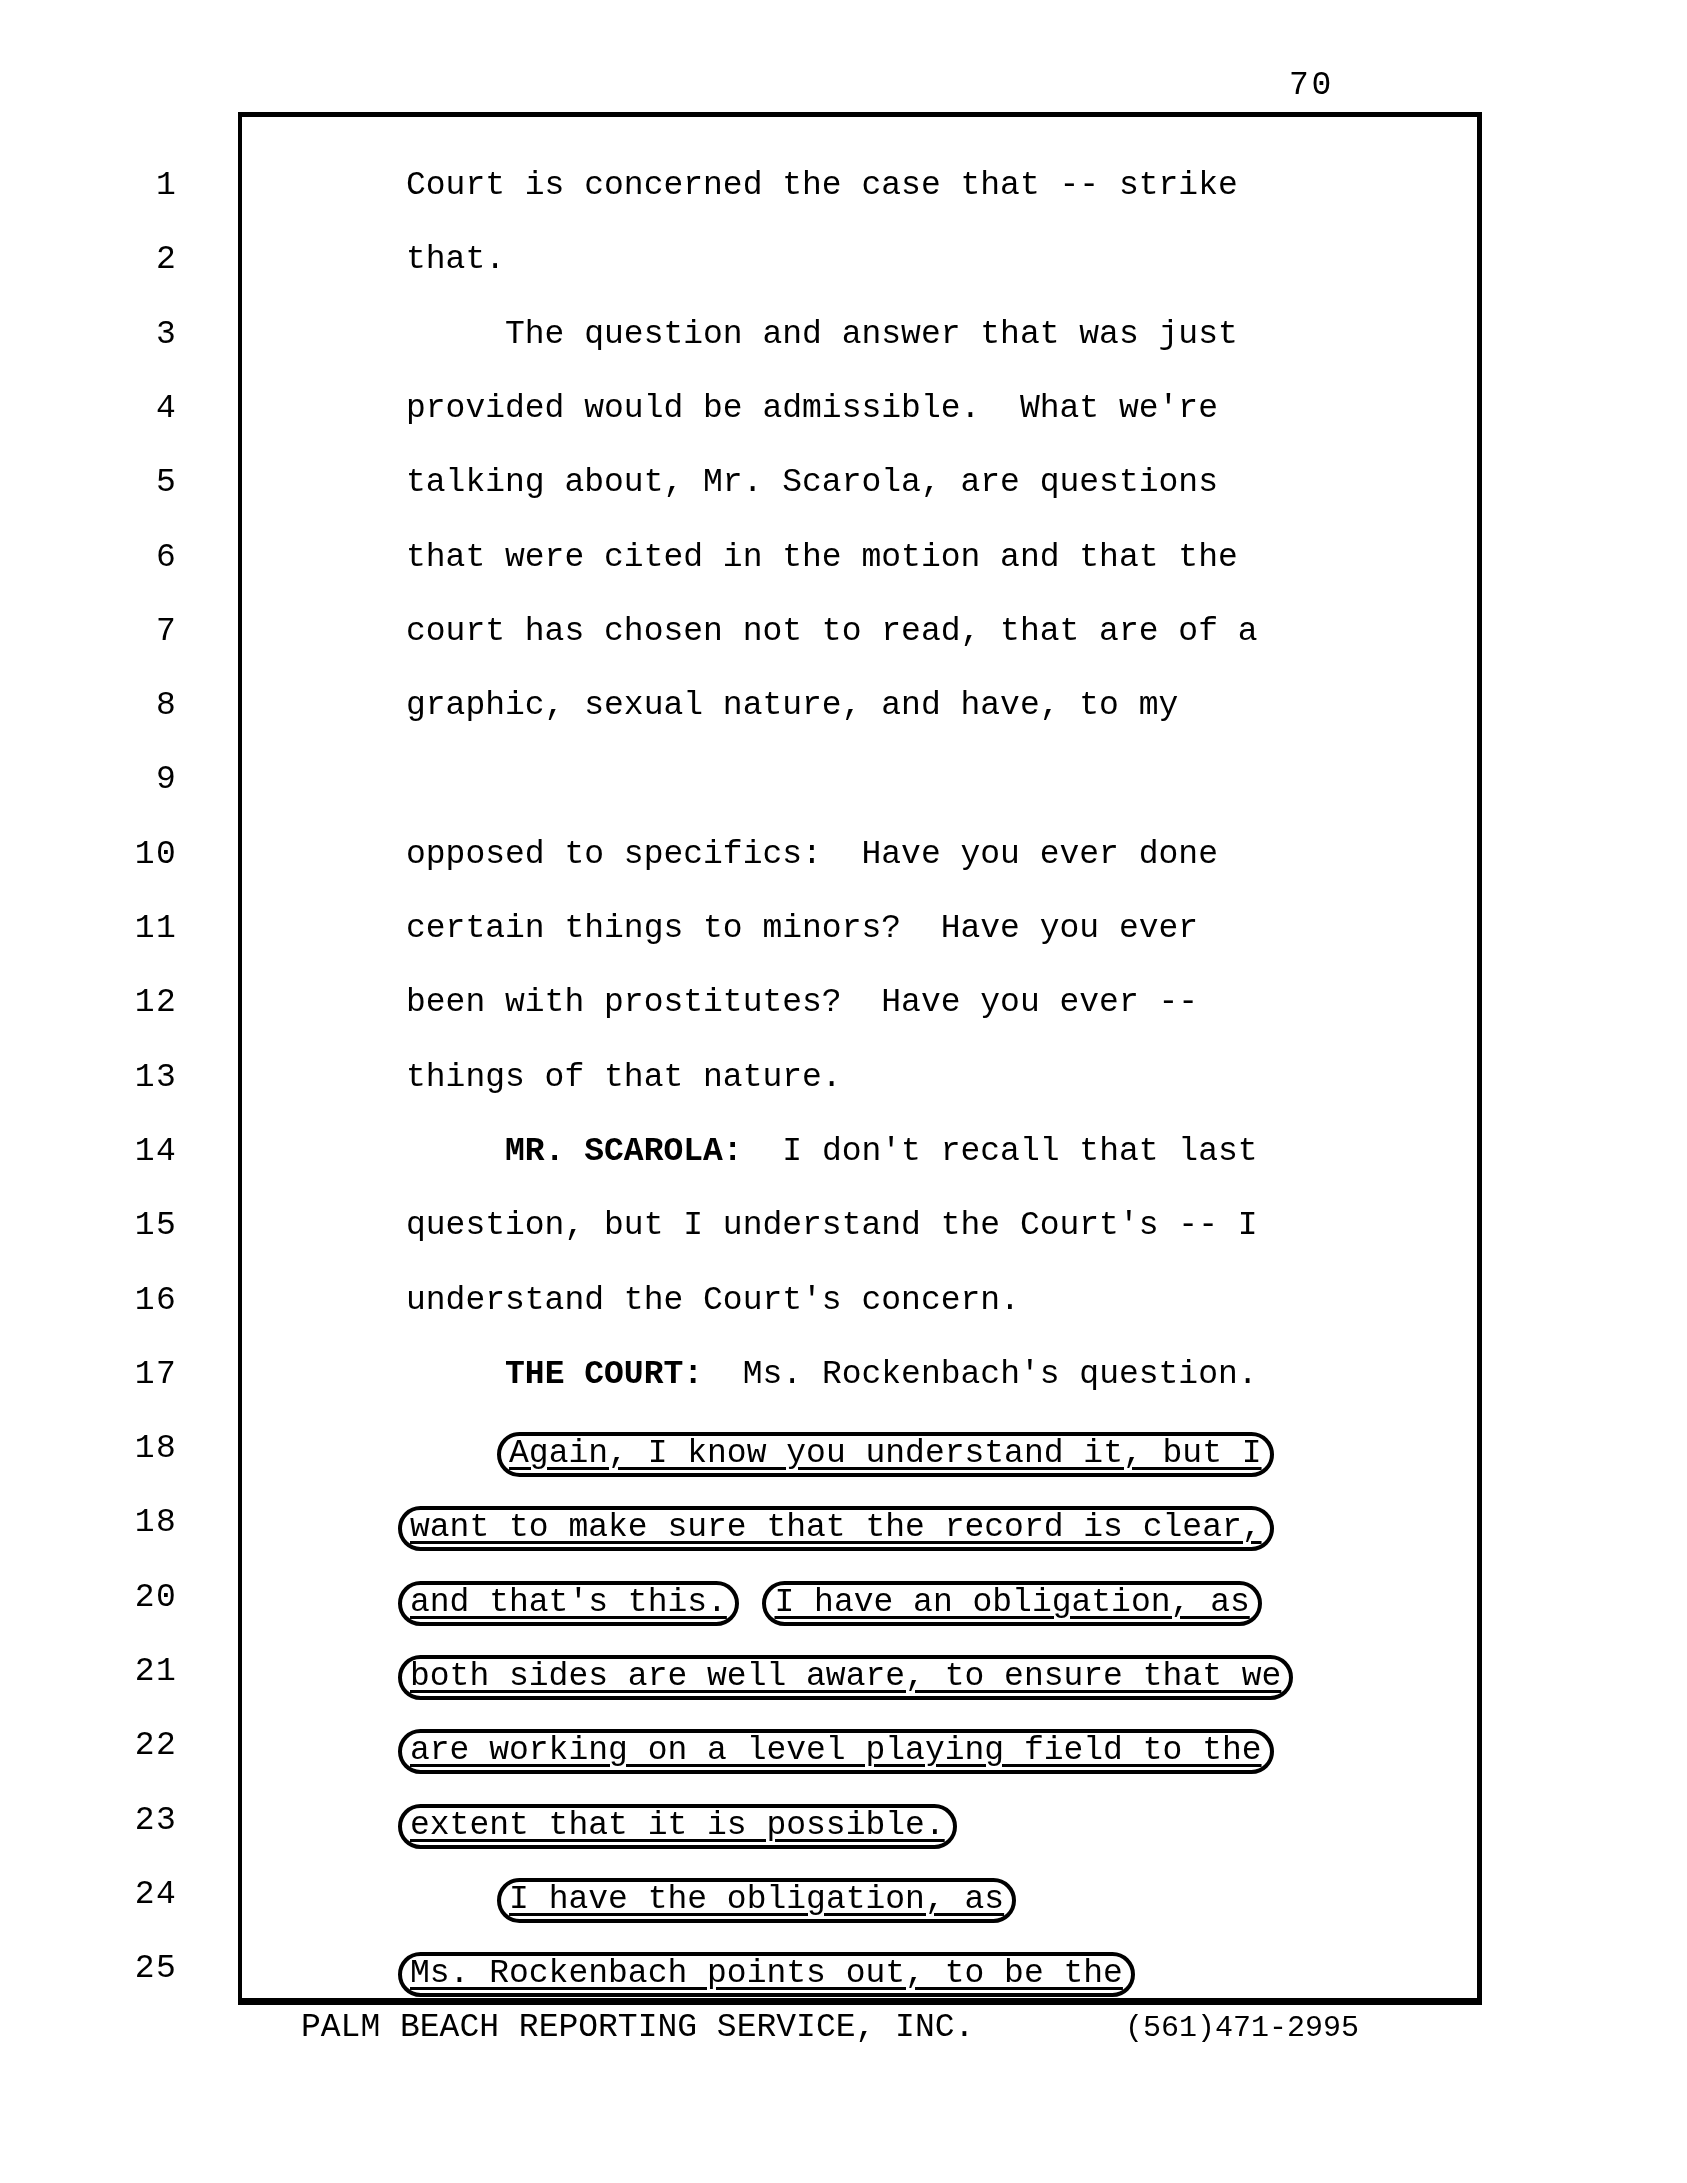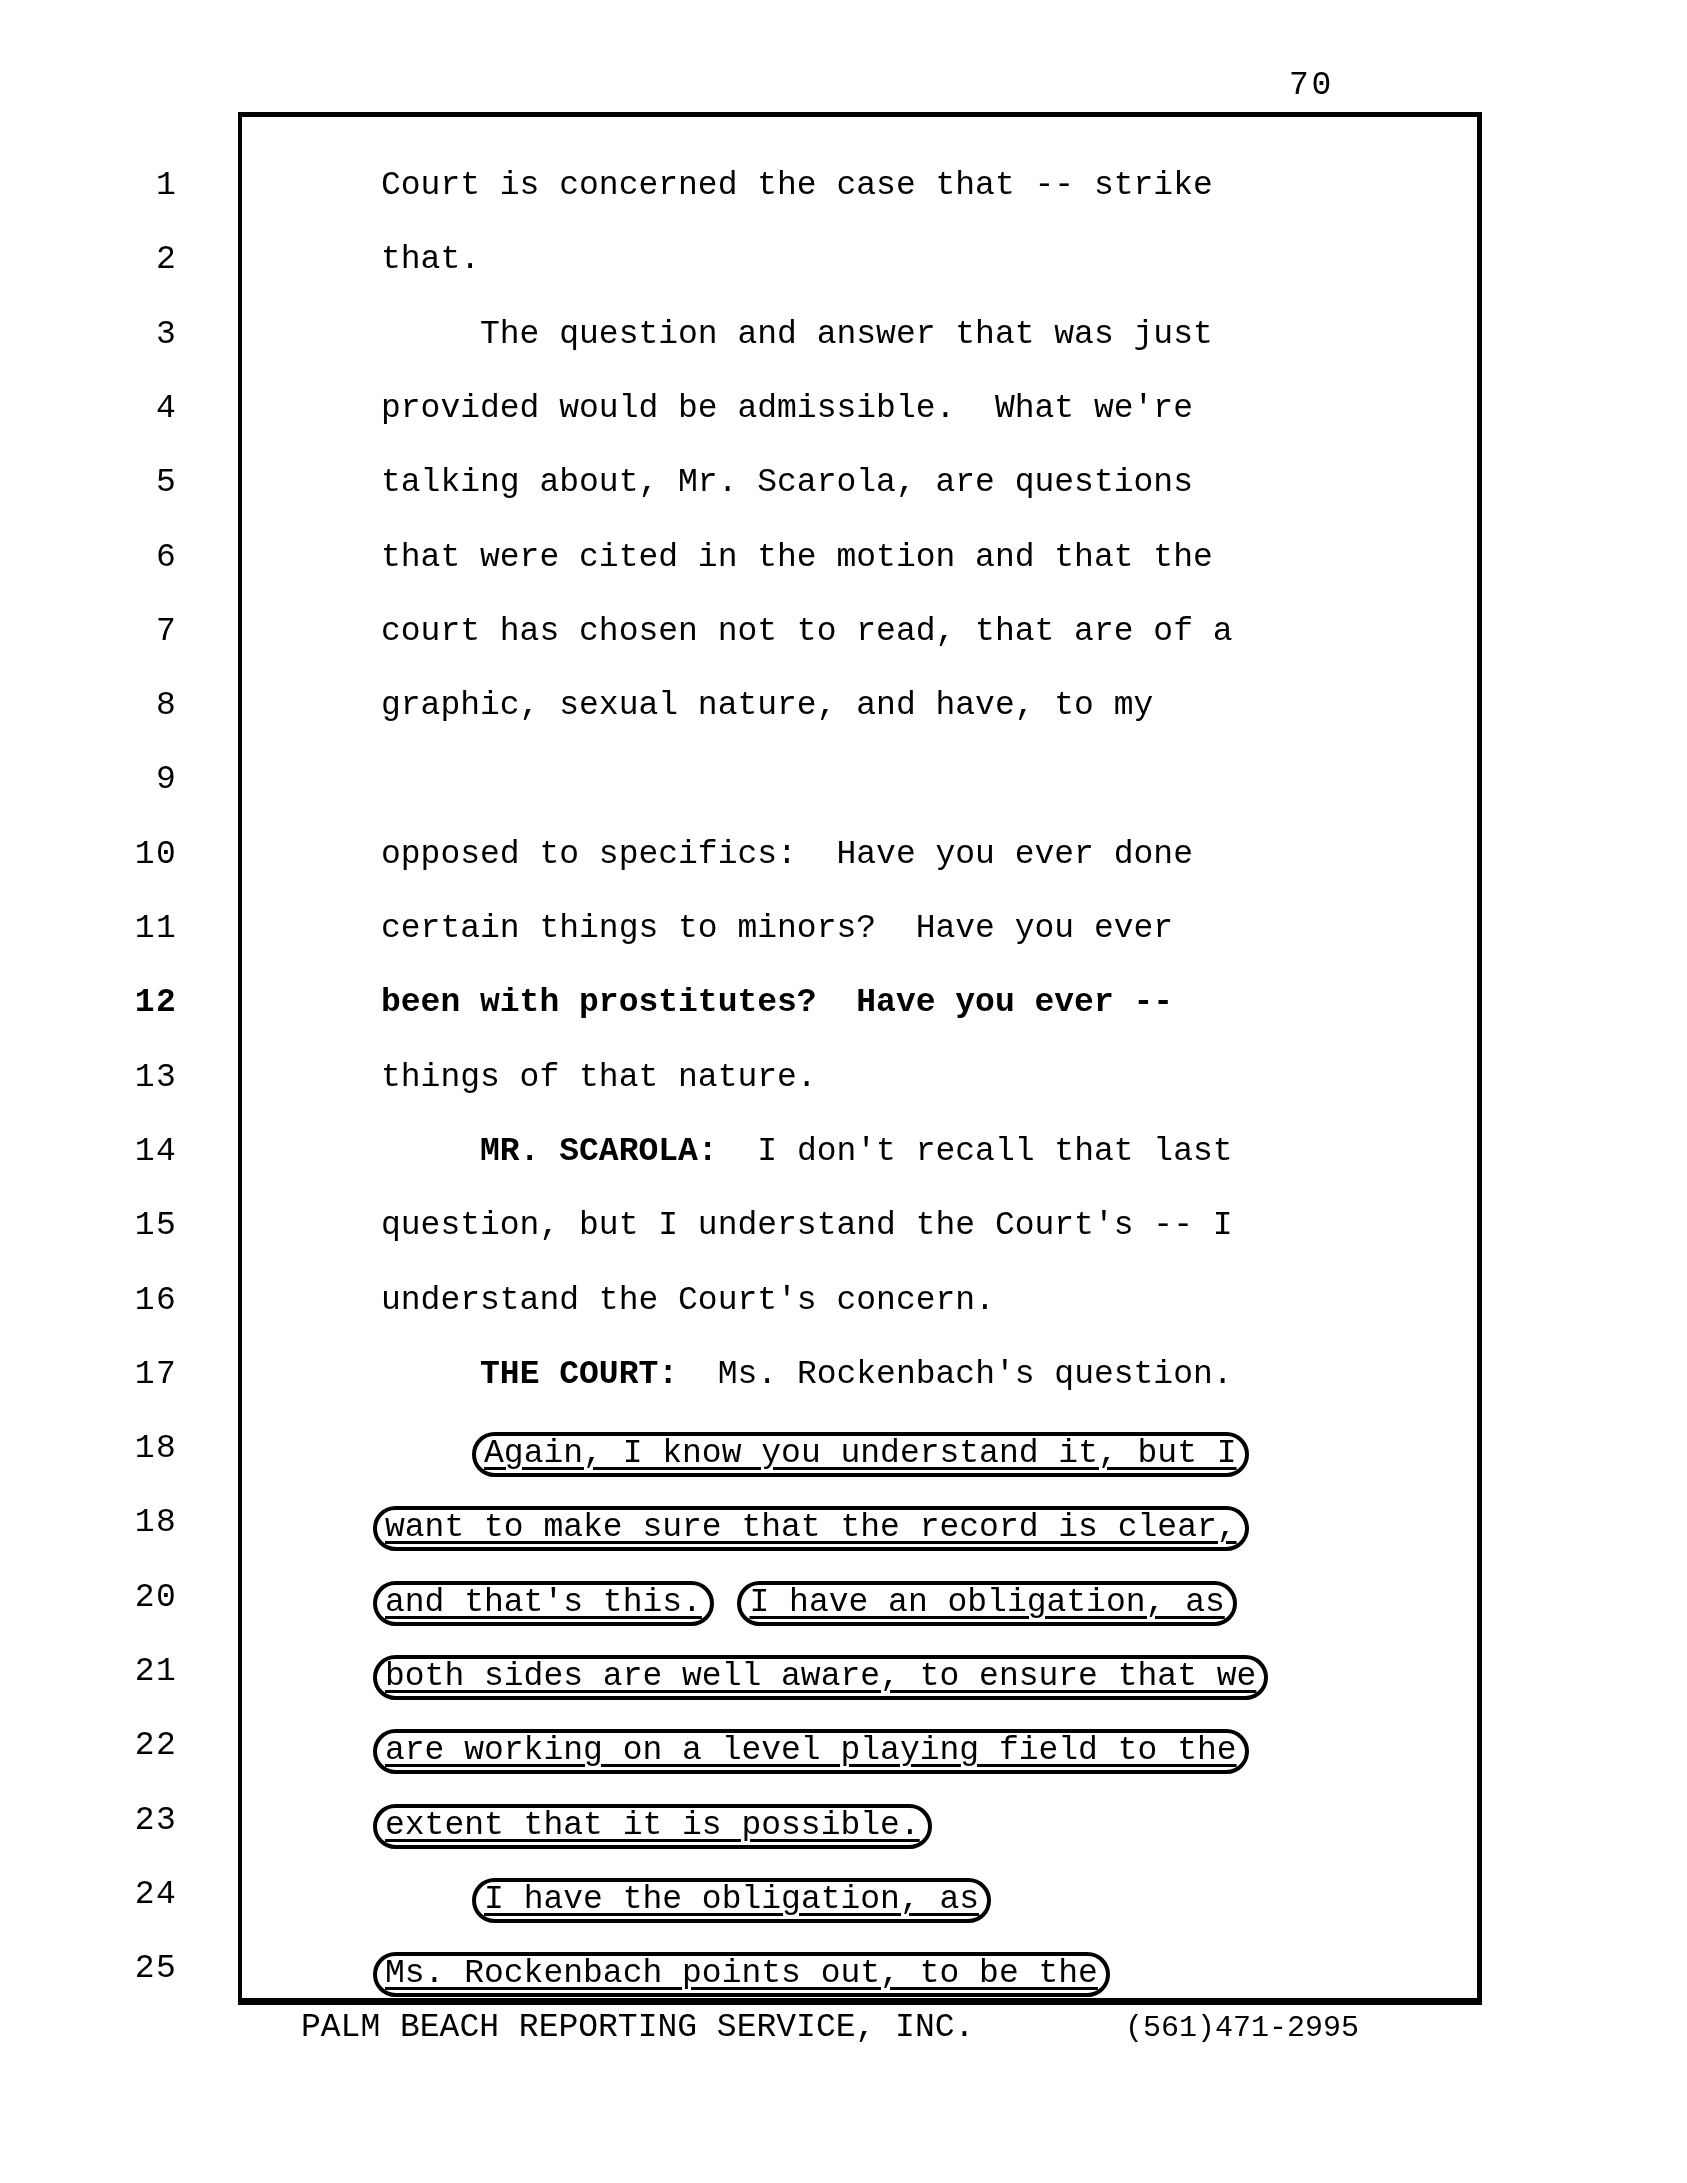--- a/index.html
+++ b/index.html
@@ -22,21 +22,21 @@
     border-bottom-width:7.3px;
   }
   .row{
     position:absolute;left:0;width:1687px;height:48px;
     font-size:33px;line-height:34px;white-space:pre;
   }
   .num{
     position:absolute;left:98px;top:0;width:79px;
     text-align:right;letter-spacing:1.3px;
   }
-  .txt{position:absolute;left:381px;top:0;}
+  .txt{position:absolute;left:406px;top:0;}
   .b{font-weight:bold;}
   .oval{
     display:inline-block;
     border:4.6px solid #000;border-radius:22.5px;
     padding:0.7px 8px 2.6px;margin:0 -8px;
   }
   .u{
     text-decoration:underline;
     text-decoration-thickness:3.3px;
     text-underline-offset:4.6px;
@@ -56,21 +56,21 @@
     <div class="row" style="top: 243px;"><div class="num">2</div><div class="txt"><span>that.</span></div></div>
     <div class="row" style="top: 318px;"><div class="num">3</div><div class="txt"><span>     The question and answer that was just</span></div></div>
     <div class="row" style="top: 392px;"><div class="num">4</div><div class="txt"><span>provided would be admissible.  What we're</span></div></div>
     <div class="row" style="top: 466px;"><div class="num">5</div><div class="txt"><span>talking about, Mr. Scarola, are questions</span></div></div>
     <div class="row" style="top: 541px;"><div class="num">6</div><div class="txt"><span>that were cited in the motion and that the</span></div></div>
     <div class="row" style="top: 615px;"><div class="num">7</div><div class="txt"><span>court has chosen not to read, that are of a</span></div></div>
     <div class="row" style="top: 689px;"><div class="num">8</div><div class="txt"><span>graphic, sexual nature, and have, to my</span></div></div>
     <div class="row" style="top: 763px;"><div class="num">9</div></div>
     <div class="row" style="top: 838px;"><div class="num">10</div><div class="txt"><span>opposed to specifics:  Have you ever done</span></div></div>
     <div class="row" style="top: 912px;"><div class="num">11</div><div class="txt"><span>certain things to minors?  Have you ever</span></div></div>
-    <div class="row" style="top: 986px; font-weight: bold;"><div class="num">12</div><div class="txt"><span>been with prostitutes?  Have you ever --</span></div></div>
+    <div class="row" style="top: 986px;"><div class="num">12</div><div class="txt"><span>been with prostitutes?  Have you ever --</span></div></div>
     <div class="row" style="top: 1061px;"><div class="num">13</div><div class="txt"><span>things of that nature.</span></div></div>
     <div class="row" style="top: 1135px;"><div class="num">14</div><div class="txt"><span>     </span><span class="b">MR. SCAROLA:</span><span>  I don't recall that last</span></div></div>
     <div class="row" style="top: 1209px;"><div class="num">15</div><div class="txt"><span>question, but I understand the Court's -- I</span></div></div>
     <div class="row" style="top: 1284px;"><div class="num">16</div><div class="txt"><span>understand the Court's concern.</span></div></div>
     <div class="row" style="top: 1358px;"><div class="num">17</div><div class="txt"><span>     </span><span class="b">THE COURT:</span><span>  Ms. Rockenbach's question.</span></div></div>
     <div class="row" style="top: 1432px;"><div class="num">18</div><div class="txt"><span>     </span><span class="oval"><span class="u">Again, I know you understand it, but I</span></span></div></div>
     <div class="row" style="top: 1506px;"><div class="num">18</div><div class="txt"><span class="oval"><span class="u">want to make sure that the record is clear,</span></span></div></div>
     <div class="row" style="top: 1581px;"><div class="num">20</div><div class="txt"><span class="oval"><span class="u">and that's this.</span></span><span>  </span><span class="oval"><span class="u">I have an obligation, as</span></span></div></div>
     <div class="row" style="top: 1655px;"><div class="num">21</div><div class="txt"><span class="oval"><span class="u">both sides are well aware, to ensure that we</span></span></div></div>
     <div class="row" style="top: 1729px; padding-left: 16px;"><div class="num">22</div><div class="txt"><span class="oval"><span class="u">are working on a level playing field to the</span></span></div></div>

